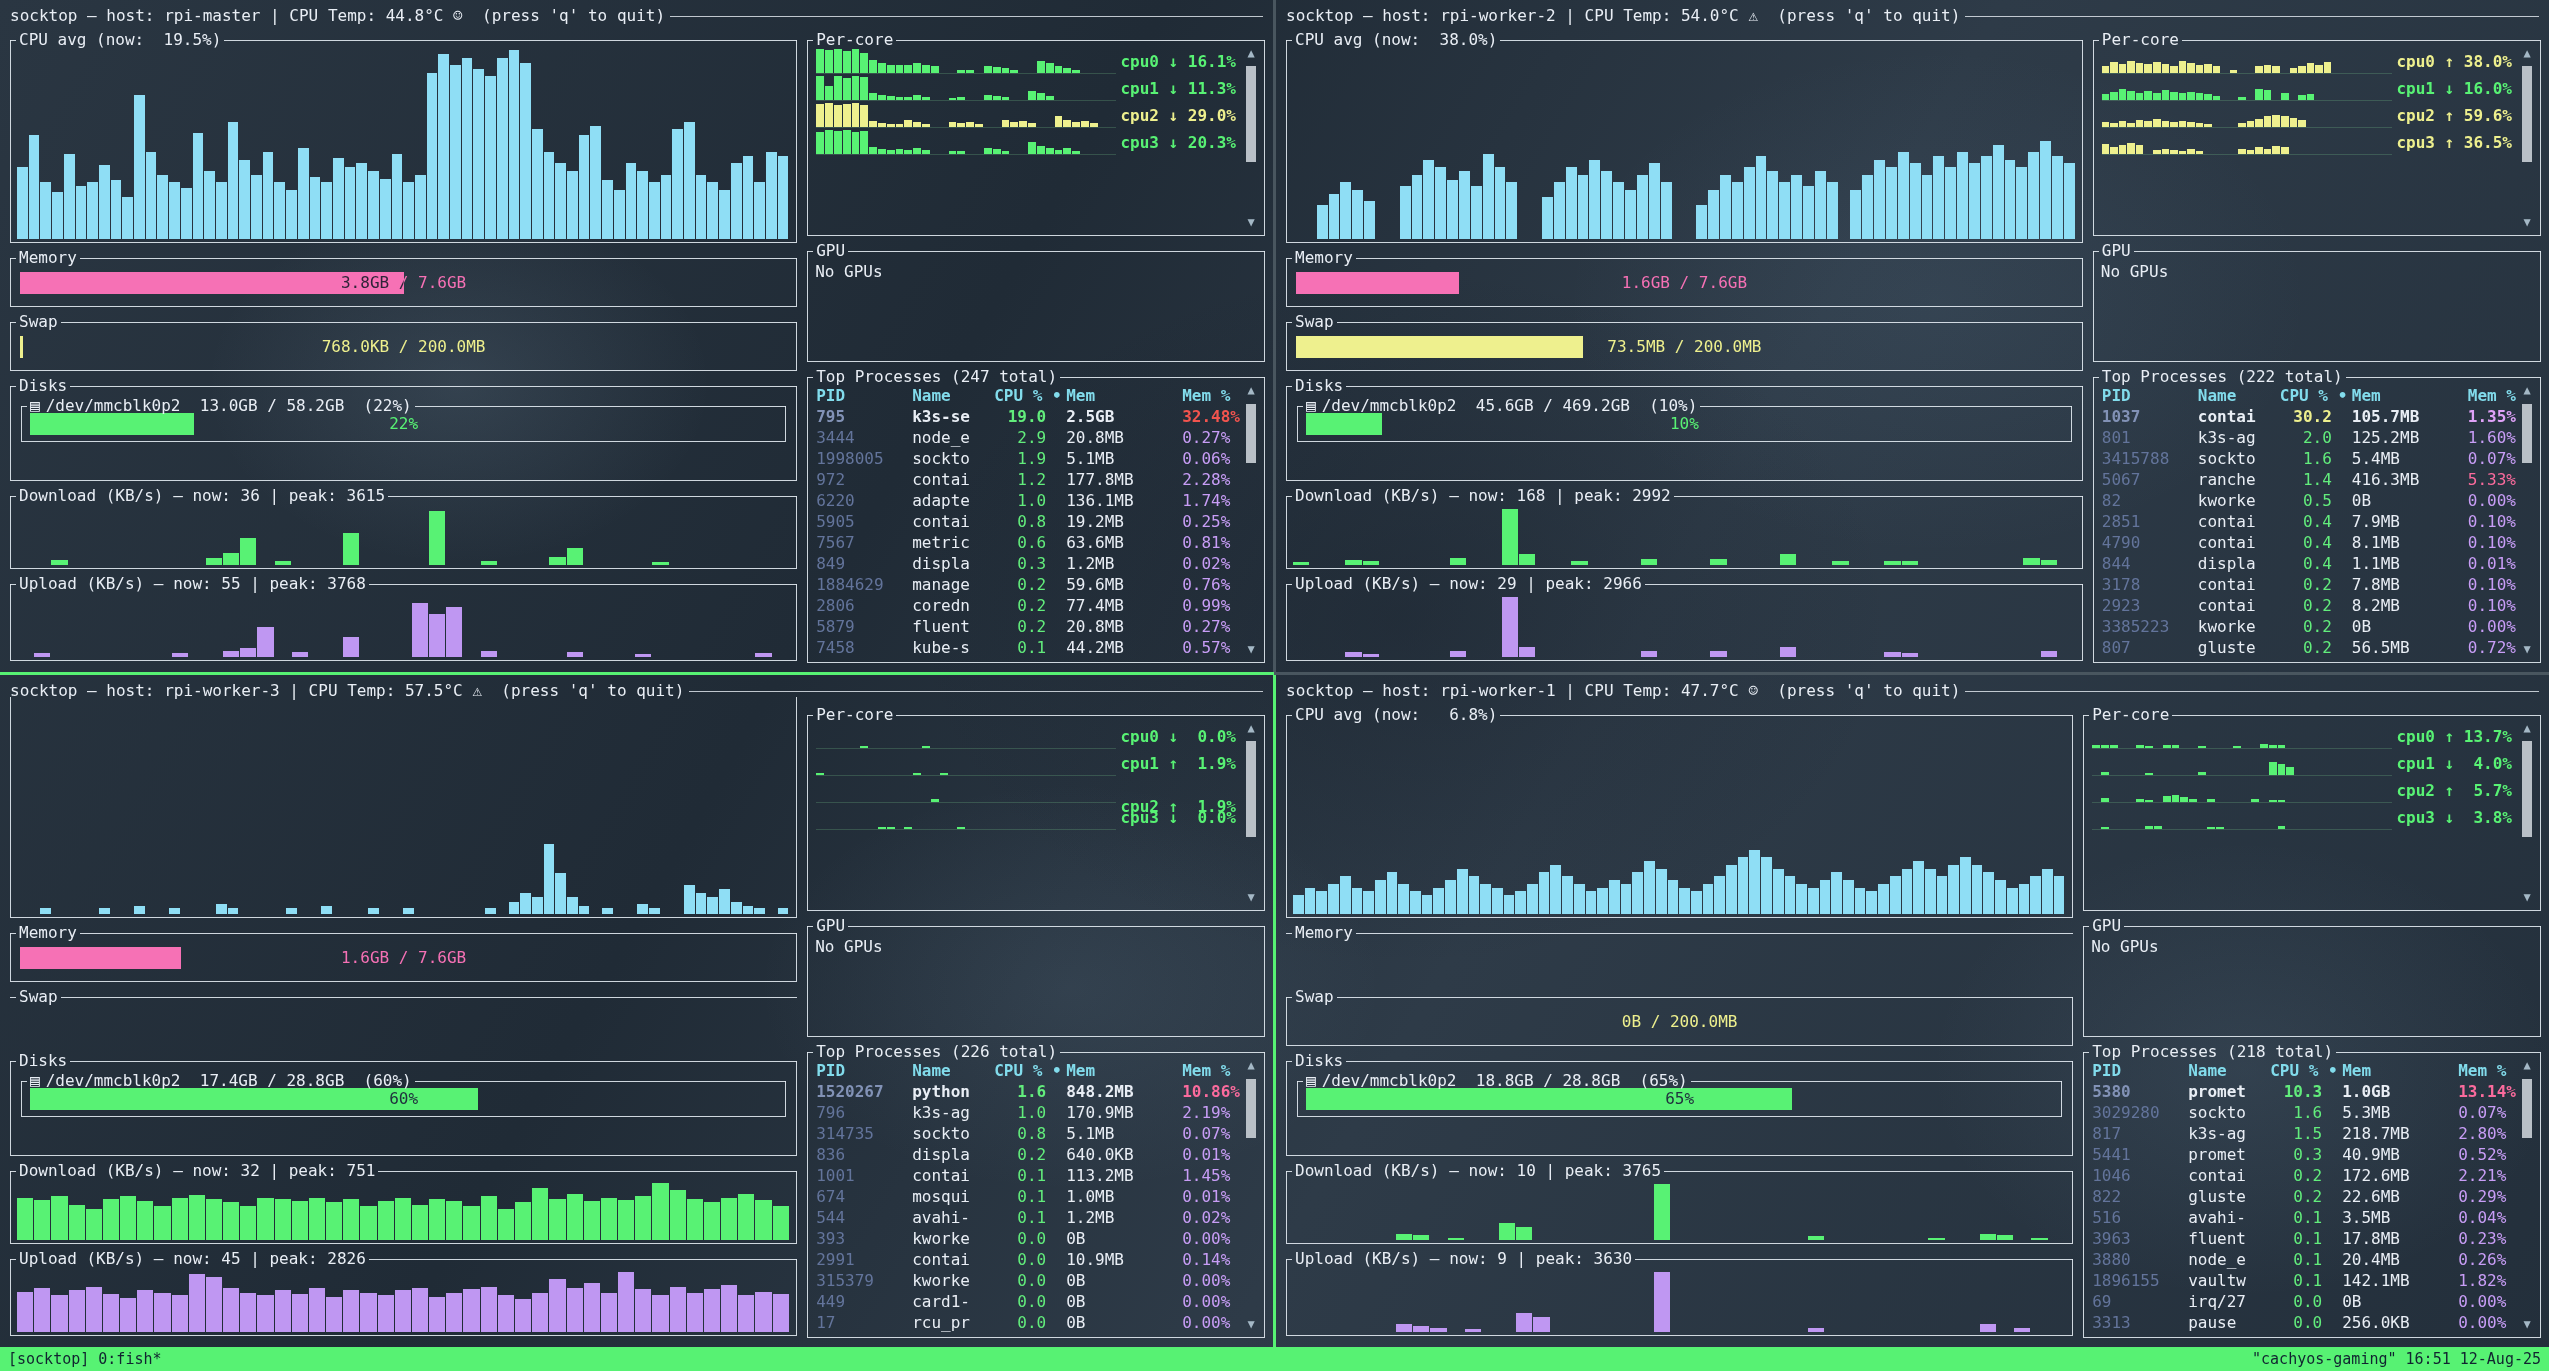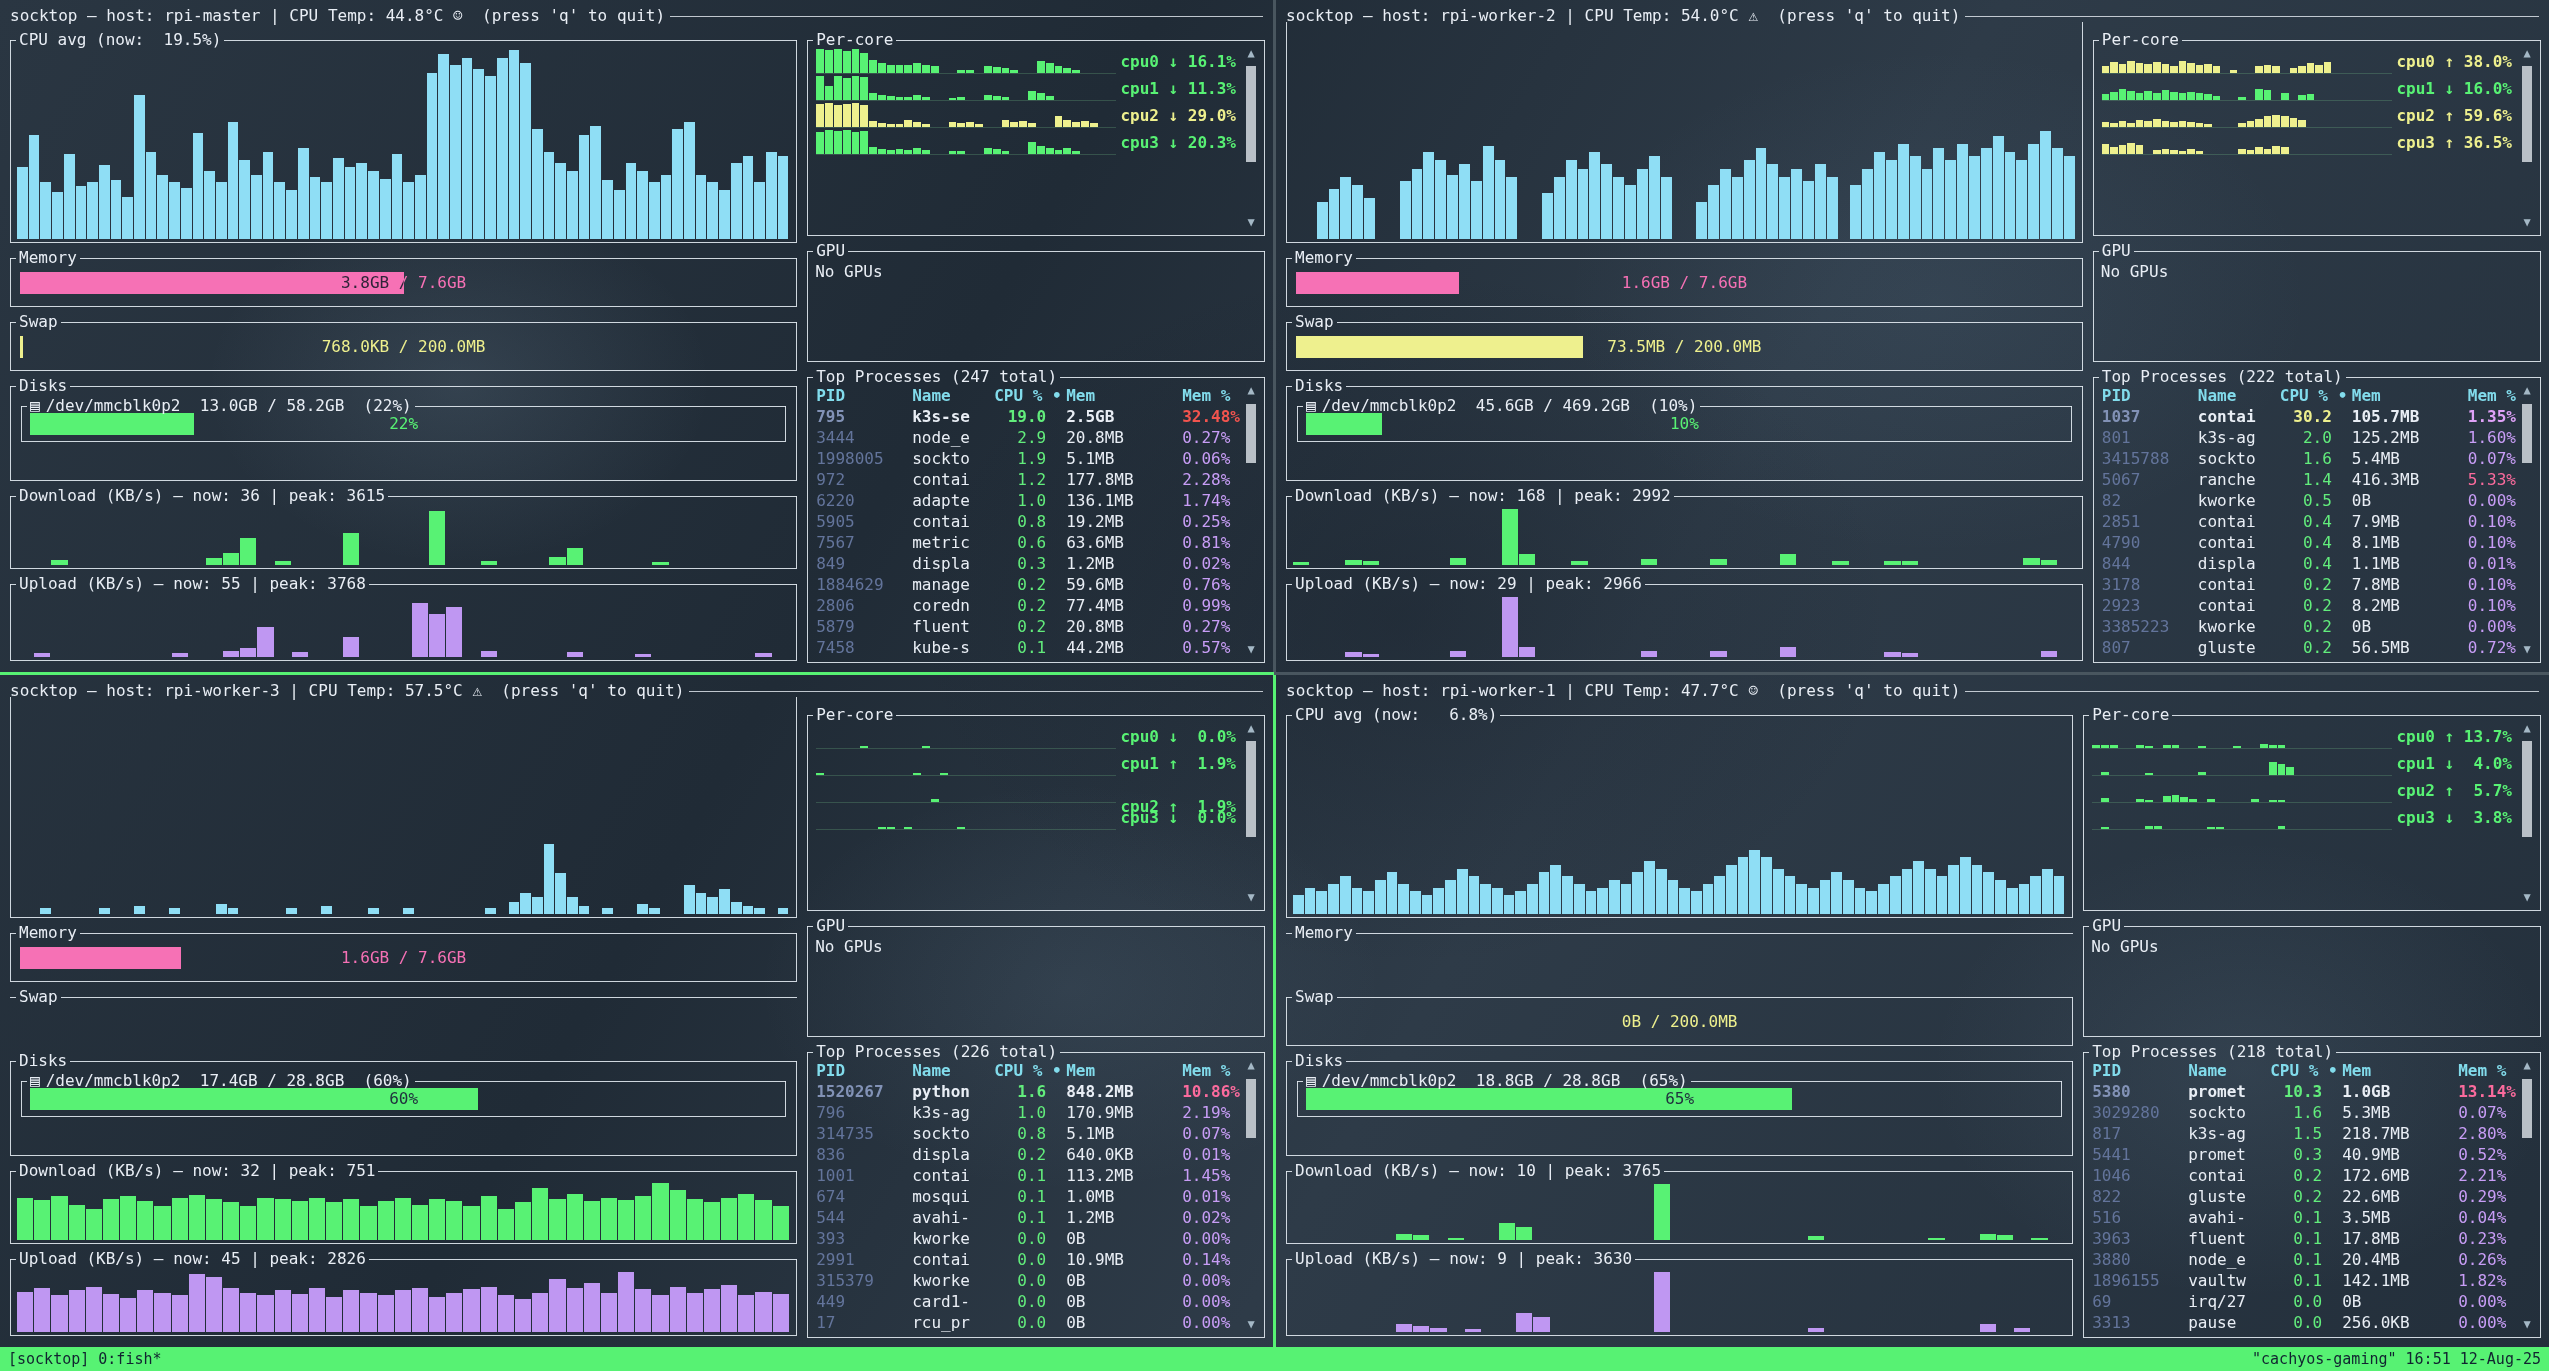--- a/index.html
+++ b/index.html
@@ -543,20 +543,25 @@
     </div>
   </section>
       <section class="pane tr">
     <header class="ptitle">
       <span class="t"><span class="jt-prefix">socktop — host: rpi-worker-2 | CPU Temp: 54.0°C </span><span class="jt-icon">⚠</span><span class="jt-suffix">  (press 'q' to quit)</span></span>
       <span class="rule"></span>
     </header>
     <div class="pbody">
       <div class="col-l">
         <div class="box cpuavg">
+          <div class="bt">
+                <i class="ln a"></i>
+                <span class="tt jt-cpu-title">CPU avg (now:  38.0%)</span>
+                <i class="ln b"></i>
+              </div>
           <div class="bb">
                 <div class="bars cpu-bars">
                   <i style="width: calc(1.51515% - 1px); height: 0%; background: rgb(143, 222, 245);"></i>
                   <i style="width: calc(1.51515% - 1px); height: 0%; background: rgb(143, 222, 245);"></i>
                   <i style="width: calc(1.51515% - 1px); height: 18%; background: rgb(143, 222, 245);"></i>
                   <i style="width: calc(1.51515% - 1px); height: 24%; background: rgb(143, 222, 245);"></i>
                   <i style="width: calc(1.51515% - 1px); height: 30%; background: rgb(143, 222, 245);"></i>
                   <i style="width: calc(1.51515% - 1px); height: 26%; background: rgb(143, 222, 245);"></i>
                   <i style="width: calc(1.51515% - 1px); height: 20%; background: rgb(143, 222, 245);"></i>
                   <i style="width: calc(1.51515% - 1px); height: 0%; background: rgb(143, 222, 245);"></i>

